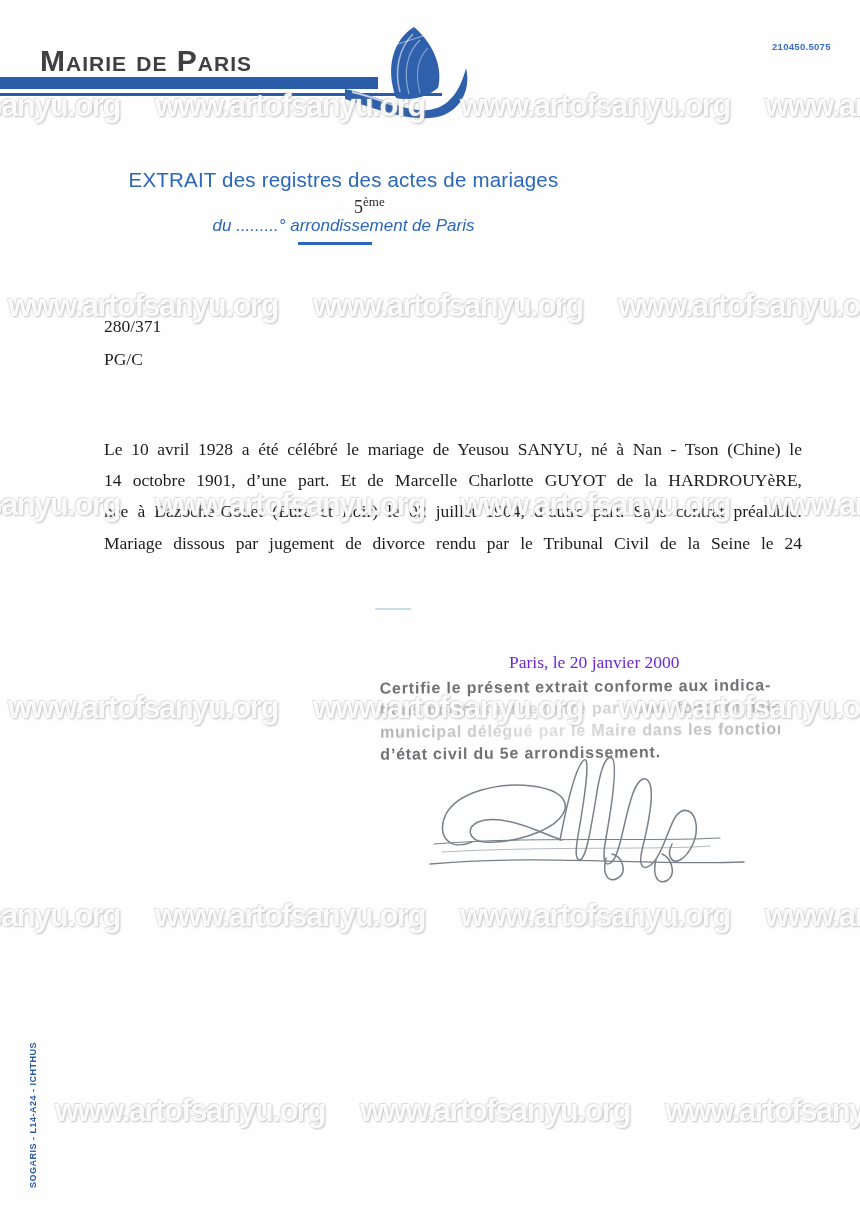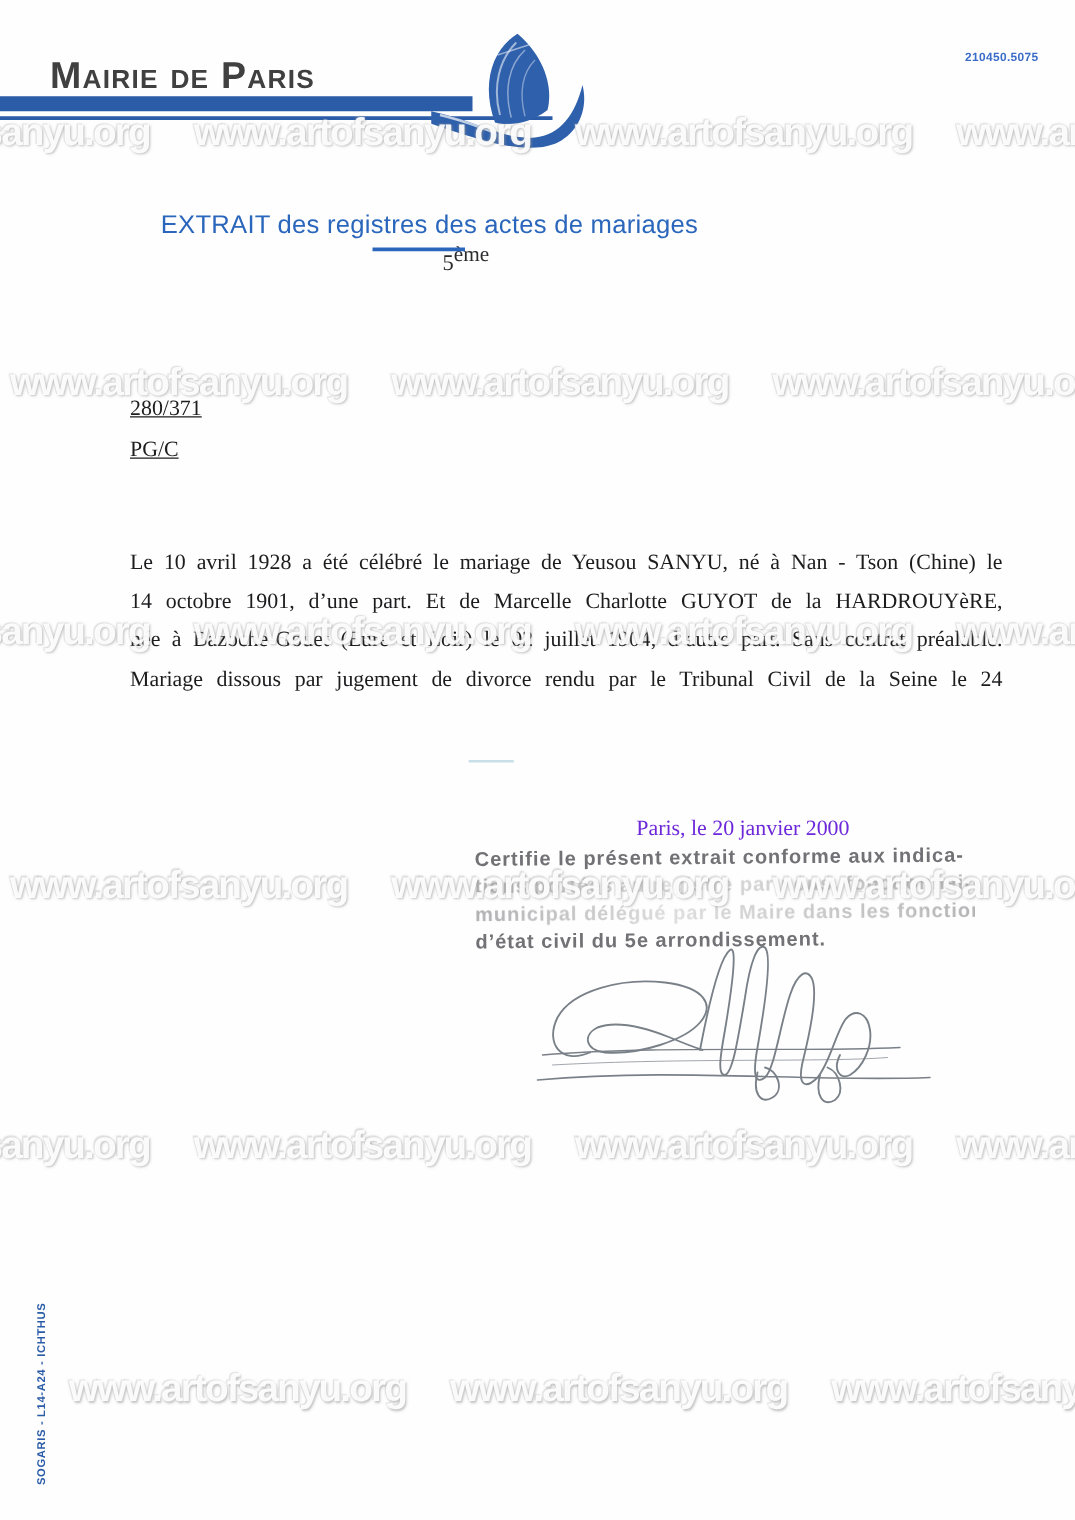--- a/index.html
+++ b/index.html
@@ -24,31 +24,31 @@
   
   .title-block{position:absolute;top:168px;left:0;width:687px;text-align:center;}
   .main-title{
     font-family:"Liberation Sans", sans-serif;font-size:20.5px;font-weight:500;
     color:#2a66bb;letter-spacing:.2px;
   }
   .hand-arr{
     position:absolute;top:26px;left:354px;text-align:left;width:80px;
     font-family:"Liberation Serif", serif;font-size:18px;color:#2a2a2c;
   }
-  .hand-arr sup{font-size:17px;}
+  .hand-arr sup{font-size:13px;}
   .subtitle{
     margin-top:24px;
     font-family:"Liberation Sans", sans-serif;font-style:italic;font-size:17px;
     color:#2a66bb;
   }
   .subtitle-underline{
     width:74px;height:3px;background:#2a66bb;margin:6px auto 0;transform:translateX(-9px);
   }
   
-  .ref-block{position:absolute;top:310px;left:104px;font-size:17.5px;line-height:33px;text-decoration:underline;}
+  .ref-block{position:absolute;top:310px;left:104px;font-size:17.5px;line-height:33px;}
   
   .body-text{
     position:absolute;top:434px;left:104px;width:698px;
     font-size:17.5px;line-height:31.2px;color:#1c1c1e;
   }
   .body-line{text-align:justify;text-align-last:justify;}
   .body-line.last{text-align-last:left;}
   
   .faint-divider{
     position:absolute;top:608px;left:375px;width:36px;height:2px;
@@ -107,20 +107,21 @@
     <path d="M400,92 C394,70 399,48 413,34" stroke="#ffffff" stroke-width="1.6" fill="none" opacity=".55"></path>
     <path d="M409,94 C403,72 407,52 420,40" stroke="#ffffff" stroke-width="1.2" fill="none" opacity=".45"></path>
     <path d="M420,93 C415,74 418,58 428,48" stroke="#ffffff" stroke-width="1.1" fill="none" opacity=".4"></path>
     <path d="M398,44 L432,33" stroke="#ffffff" stroke-width="1.2" opacity=".5"></path>
     <path d="M352,92 C370,96 384,102 396,106" stroke="#ffffff" stroke-width="2" fill="none" opacity=".7"></path>
   </svg>
 
   <div class="title-block">
     <div class="main-title">EXTRAIT des registres des actes de mariages</div>
     <div class="hand-arr"><span>5</span><sup>ème</sup></div>
+    <div class="subtitle">du .........° arrondissement de Paris</div>
     <div class="subtitle-underline"></div>
   </div>
 
   <div class="ref-block">
     <div>280/371</div>
     <div>PG/C</div>
   </div>
 
   <div class="body-text">
       <div class="body-line">Le 10 avril 1928 a été célébré le mariage de Yeusou SANYU, né à Nan - Tson (Chine) le</div>

